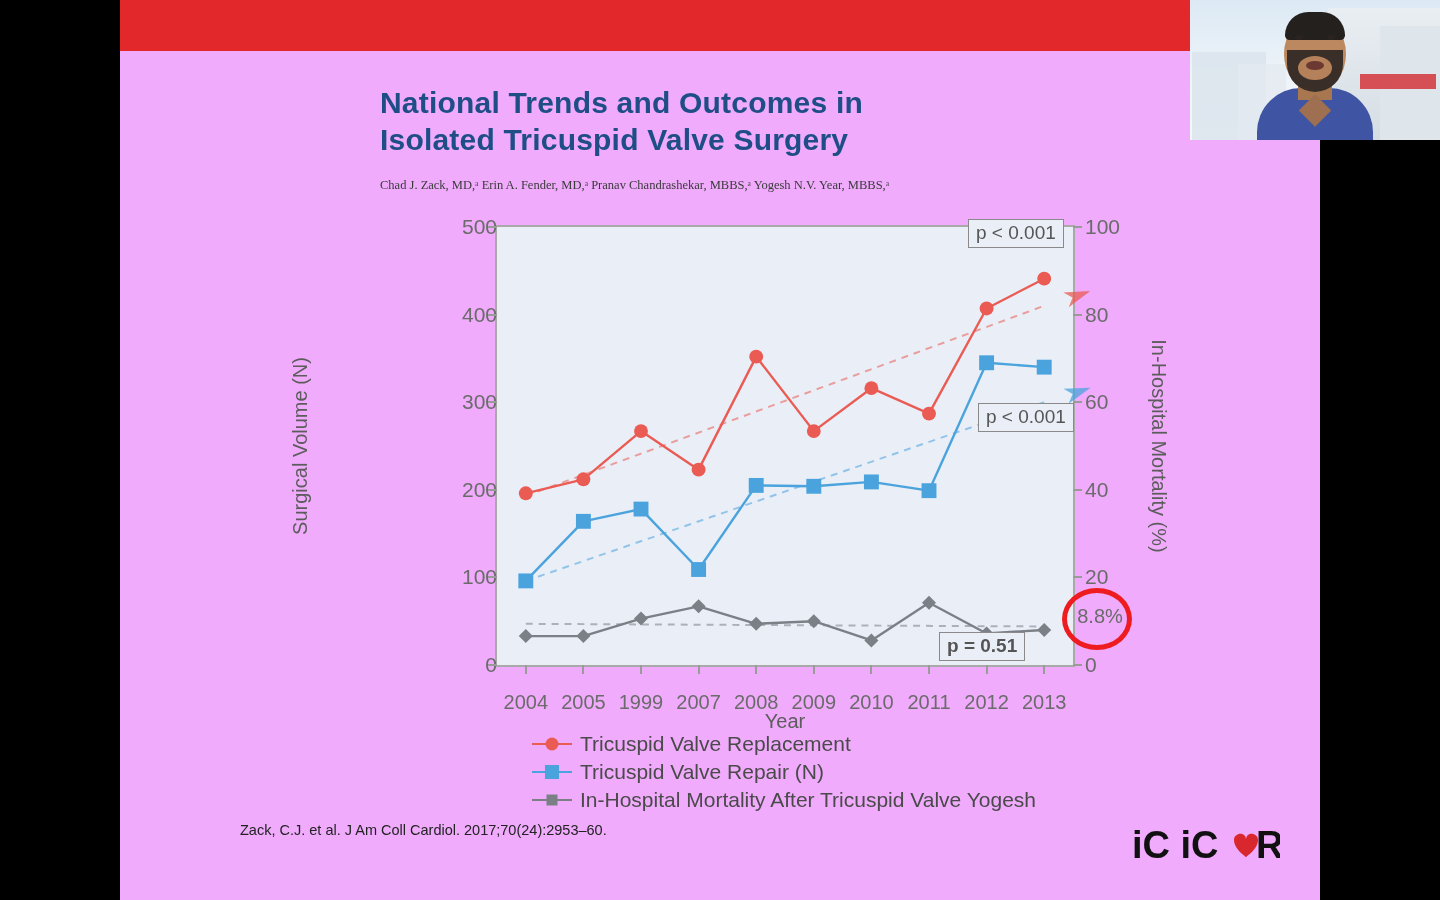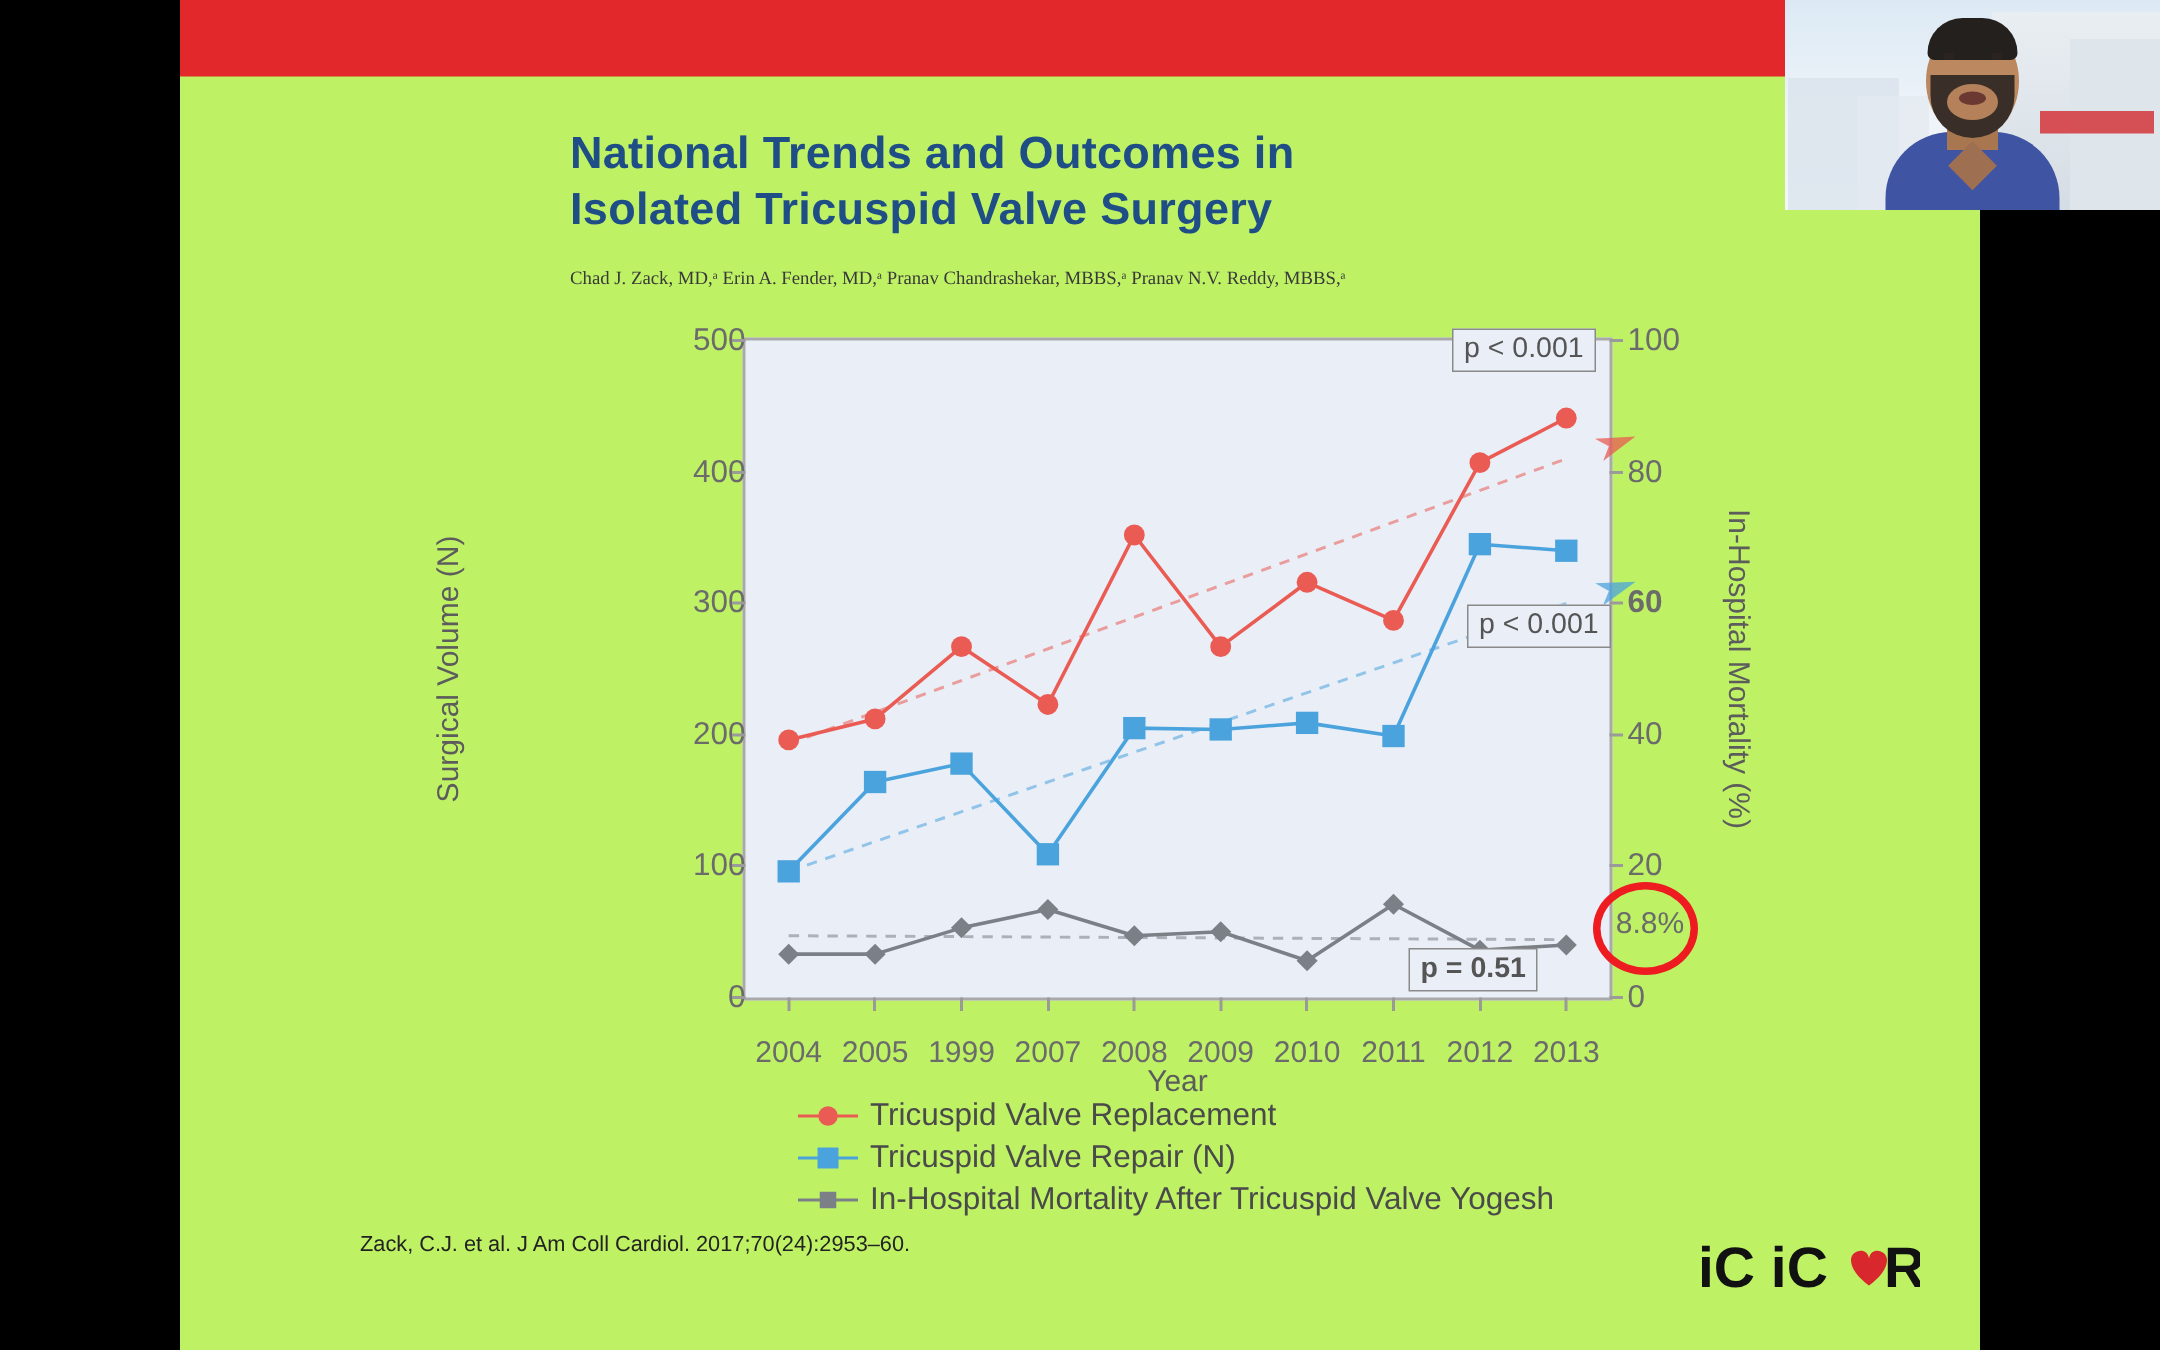--- a/index.html
+++ b/index.html
@@ -7,21 +7,21 @@
     width: 1440px; height: 900px;
     background: #000;
     font-family: "Liberation Sans", sans-serif;
     overflow: hidden;
   }
   #stage { position: relative; width: 1440px; height: 900px; background: #000; }
 
   
   #slide {
     position: absolute; left: 120px; top: 0; width: 1200px; height: 900px;
-    background: #bef264;
+    background: #f0abfc;
   }
   #red-bar {
     position: absolute; left: 0; top: 0; width: 1200px; height: 51px;
     background: #e2282a;
   }
 
   
   #title {
     position: absolute; left: 260px; top: 85px; width: 700px;
     font-size: 30px; line-height: 1.22; font-weight: 700;
@@ -189,21 +189,21 @@
 
   <div id="slide">
 
     <div id="red-bar"></div>
 
     <div id="title">
       <div>National Trends and Outcomes in</div>
       <div>Isolated Tricuspid Valve Surgery</div>
     </div>
 
-    <div id="authors">Chad J. Zack, MD,ᵃ Erin A. Fender, MD,ᵃ Pranav Chandrashekar, MBBS,ᵃ Pranav N.V. Reddy, MBBS,ᵃ</div>
+    <div id="authors">Chad J. Zack, MD,ᵃ Erin A. Fender, MD,ᵃ Pranav Chandrashekar, MBBS,ᵃ Yogesh N.V. Year, MBBS,ᵃ</div>
 
     <div id="chart-wrap">
 
       <div id="ylabel-left">Surgical Volume (N)</div>
       <div id="ylabel-right">In-Hospital Mortality (%)</div>
       <div id="xlabel">Year</div>
 
       <div class="plot" id="plot">
         <svg id="plot-svg" viewBox="0 0 580 442" preserveAspectRatio="none">
             <line x1="29" y1="271.38800000000003" x2="551" y2="79.56" stroke="#ea5b53" stroke-width="2" stroke-dasharray="7 6" opacity="0.55"></line>
@@ -260,21 +260,21 @@
           <div class="ytick" style="top: 20%;">400</div>
           <div class="tickmark-l" style="top: 20%;"></div>
           <div class="ytick" style="top: 0%;">500</div>
           <div class="tickmark-l" style="top: 0%;"></div>
           <div class="ytick-r" style="top: 100%;">0</div>
           <div class="tickmark-r" style="top: 100%;"></div>
           <div class="ytick-r" style="top: 80%;">20</div>
           <div class="tickmark-r" style="top: 80%;"></div>
           <div class="ytick-r" style="top: 60%;">40</div>
           <div class="tickmark-r" style="top: 60%;"></div>
-          <div class="ytick-r" style="top: 40%; font-weight: bold;">60</div>
+          <div class="ytick-r" style="top: 40%;">60</div>
           <div class="tickmark-r" style="top: 40%;"></div>
           <div class="ytick-r" style="top: 20%;">80</div>
           <div class="tickmark-r" style="top: 20%;"></div>
           <div class="ytick-r" style="top: 0%;">100</div>
           <div class="tickmark-r" style="top: 0%;"></div>
           <div class="xtick" style="left: 5%;">2004</div>
           <div class="xtickmark" style="left: 5%;"></div>
           <div class="xtick" style="left: 15%;">2005</div>
           <div class="xtickmark" style="left: 15%;"></div>
           <div class="xtick" style="left: 25%;">1999</div>

